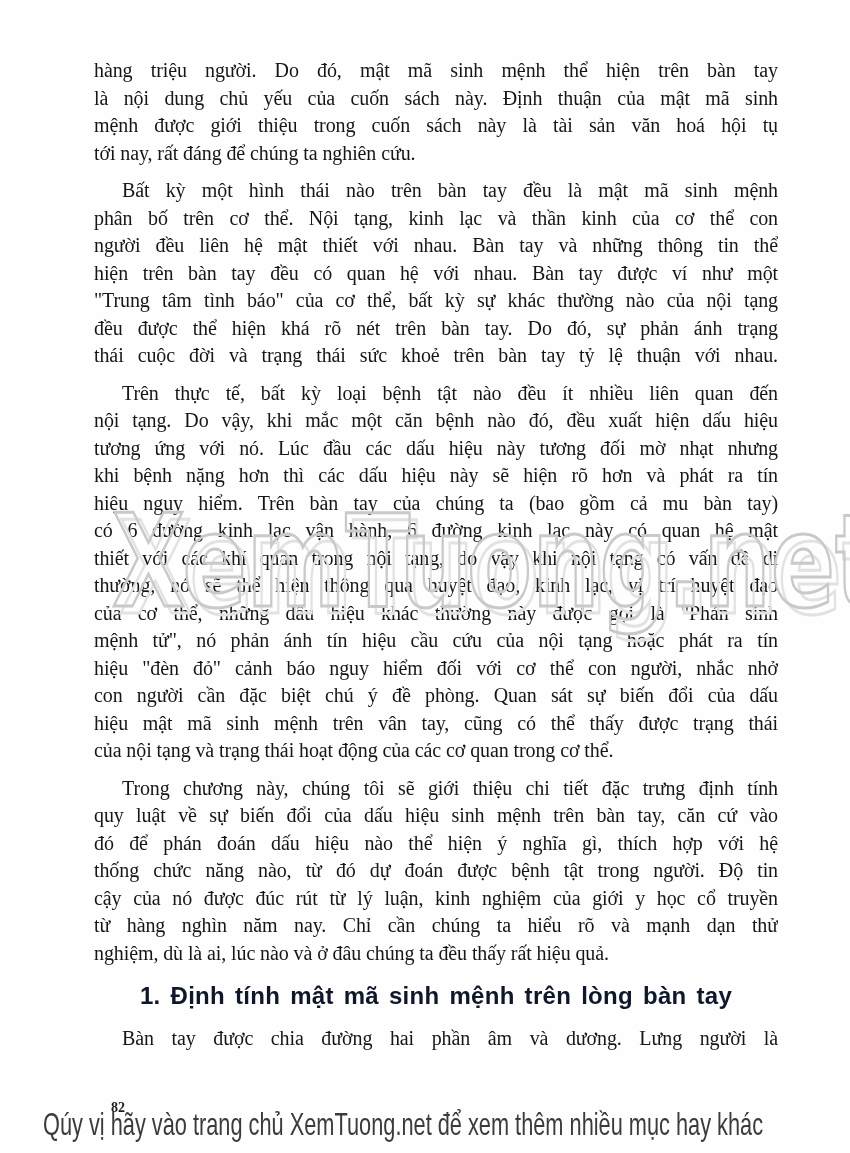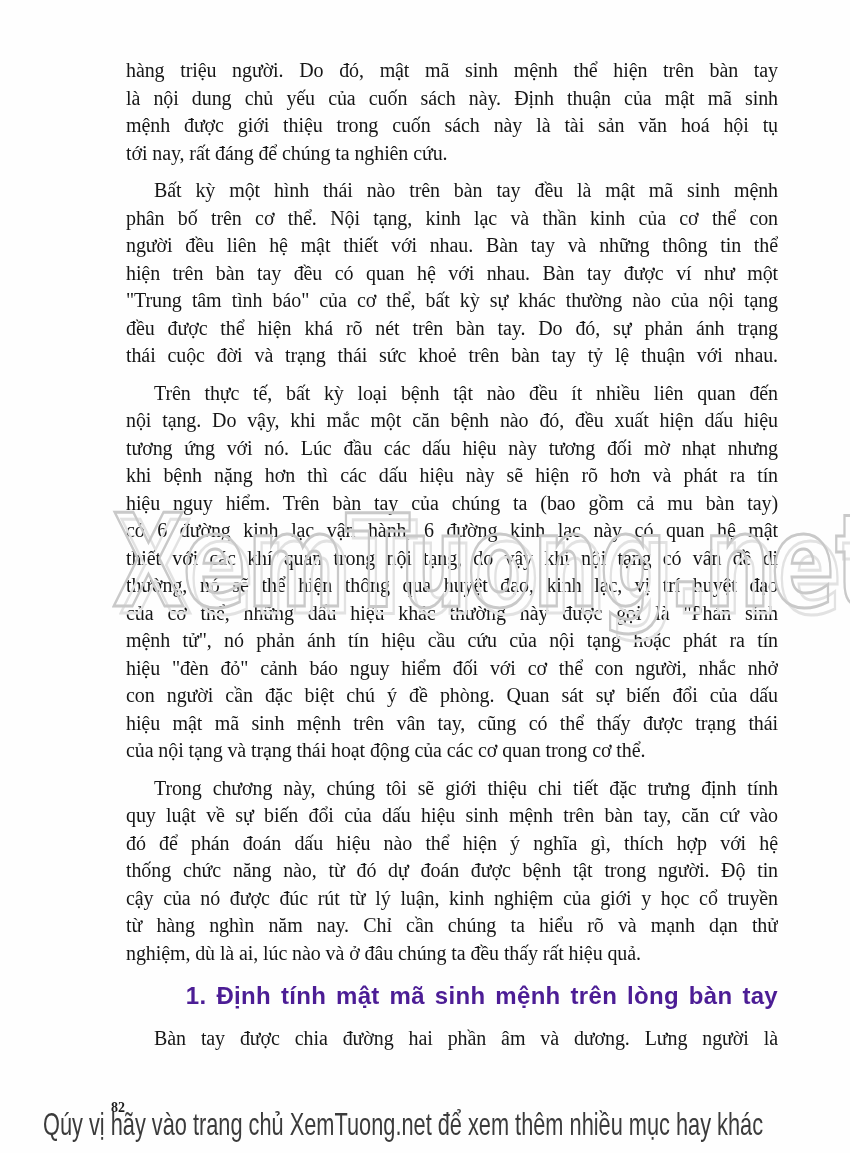--- a/index.html
+++ b/index.html
@@ -29,35 +29,34 @@
     margin: 0 0 10px 0;
   }
   .line {
     font-size: 20px;
     line-height: 27.5px;
     height: 27.5px;
     overflow: hidden;
     letter-spacing: -0.1px;
     text-align: justify;
     text-align-last: justify;
-    margin-left: 32px;
   }
   .line.indent { text-indent: 28px; }
   .line.no-justify { text-align-last: left; }
 
   
   .heading {
     font-family: "Liberation Sans", sans-serif;
     font-weight: bold;
     font-size: 24px;
     line-height: 30px;
-    text-align: right;
+    text-align: center;
     letter-spacing: 0.3px;
     word-spacing: 3px;
-    color: #4c1d95;
+    color: #0f172a;
     margin: 14px 0 14px 0;
   }
 
   
   .watermark-layer {
     position: absolute;
     left: 72px;
     top: 498px;
     width: 760px;
     height: 210px;

